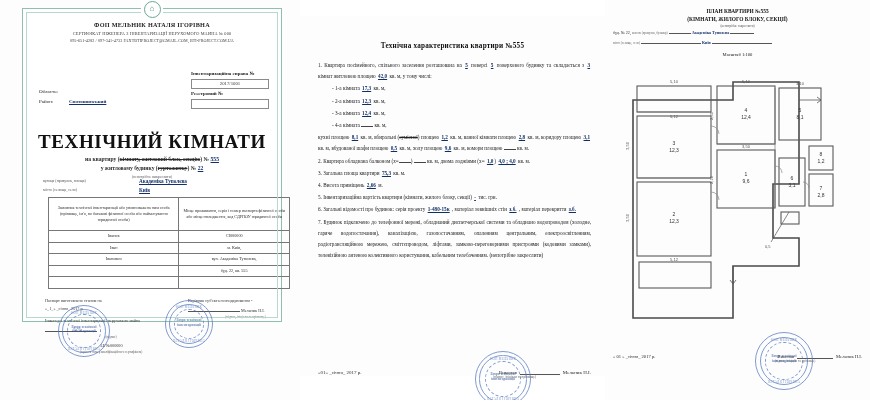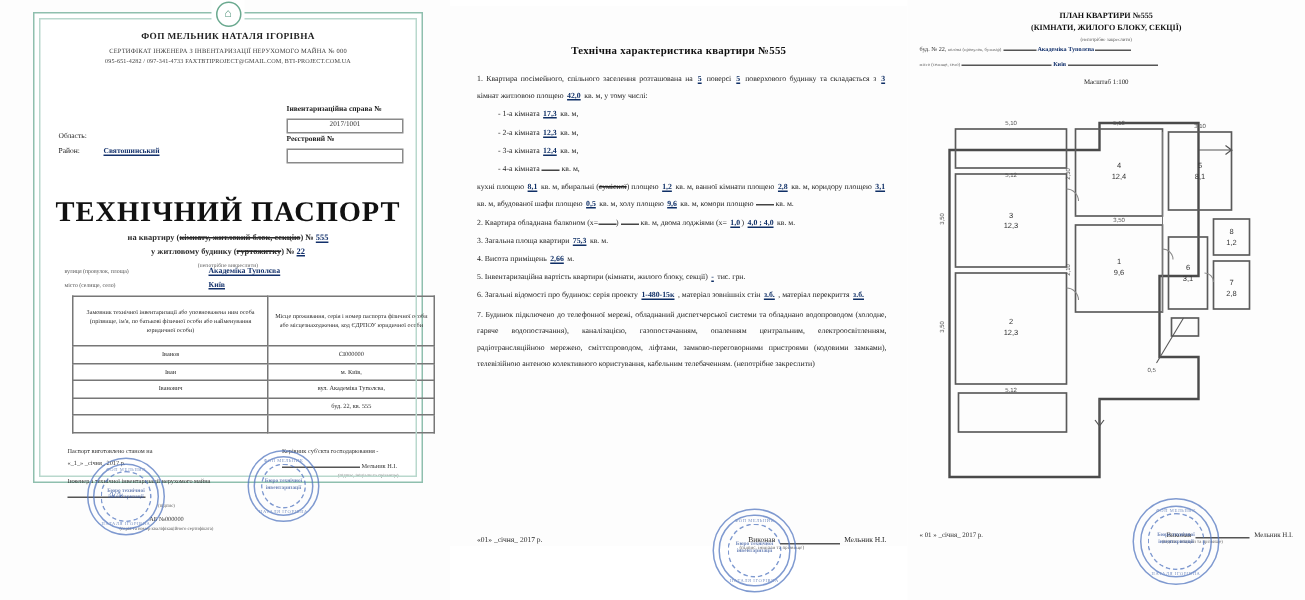--- a/index.html
+++ b/index.html
@@ -85,21 +85,21 @@
   }
   .p1-table td.hd{height:30px;font-size:4.1px;}
   .p1-table td.cell{height:8.5px;}
 
   .p1-foot{position:absolute;left:22px;top:288px;width:132px;font-size:4.2px;line-height:7.5px;color:#333;}
   .p1-foot2{position:absolute;left:165px;top:288px;width:115px;font-size:4.2px;line-height:7.5px;color:#333;}
   .p1-foot .cap,.p1-foot2 .cap{font-size:3.2px;color:#666;display:block;text-align:center;}
   .underline-fill{display:inline-block;border-bottom:0.6px solid #555;min-width:52px;height:6px;}
 
   
-  #page2{left:300px;top:4px;width:305px;height:360px;}
+  #page2{left:300px;top:16px;width:305px;height:360px;}
   .p2-title{
     position:absolute;left:0;right:0;top:26px;text-align:center;
     font-size:7.2px;font-weight:bold;color:#111;letter-spacing:.2px;
   }
   .p2-body{position:absolute;left:18px;right:14px;top:44px;font-size:5.2px;line-height:11.2px;color:#242424;text-align:justify;}
   .p2-body p{margin:0 0 1px;}
   .p2-body .v{font-weight:bold;color:#0f2f66;text-decoration:underline;padding:0 1px;}
   .p2-body .blank{display:inline-block;border-bottom:0.7px solid #444;width:12px;height:5px;}
   .p2-body .strike{text-decoration:line-through;}
   .p2-ind{padding-left:14px;}
@@ -172,21 +172,21 @@
       <div class="row">
           <span class="k">Область:</span>
           <span class="v"></span>
         </div>
       <div class="row">
           <span class="k">Район:</span>
           <span class="v">Святошинський</span>
         </div>
     </div>
 
-    <div class="p1-title">ТЕХНІЧНИЙ ПАСПОРТ</div>
+    <div class="p1-title">ТЕХНІЧНИЙ КІМНАТИ</div>
 
     <div class="p1-sub">
       <div>
         <b>на квартиру (</b><b class="strike">кімнату, житловий блок, секцію</b><b>) №</b>
         <span class="num">555</span>
       </div>
       <div>
         <b>у житловому будинку (</b><b class="strike">гуртожитку</b><b>) №</b>
         <span class="num">22</span>
       </div>

